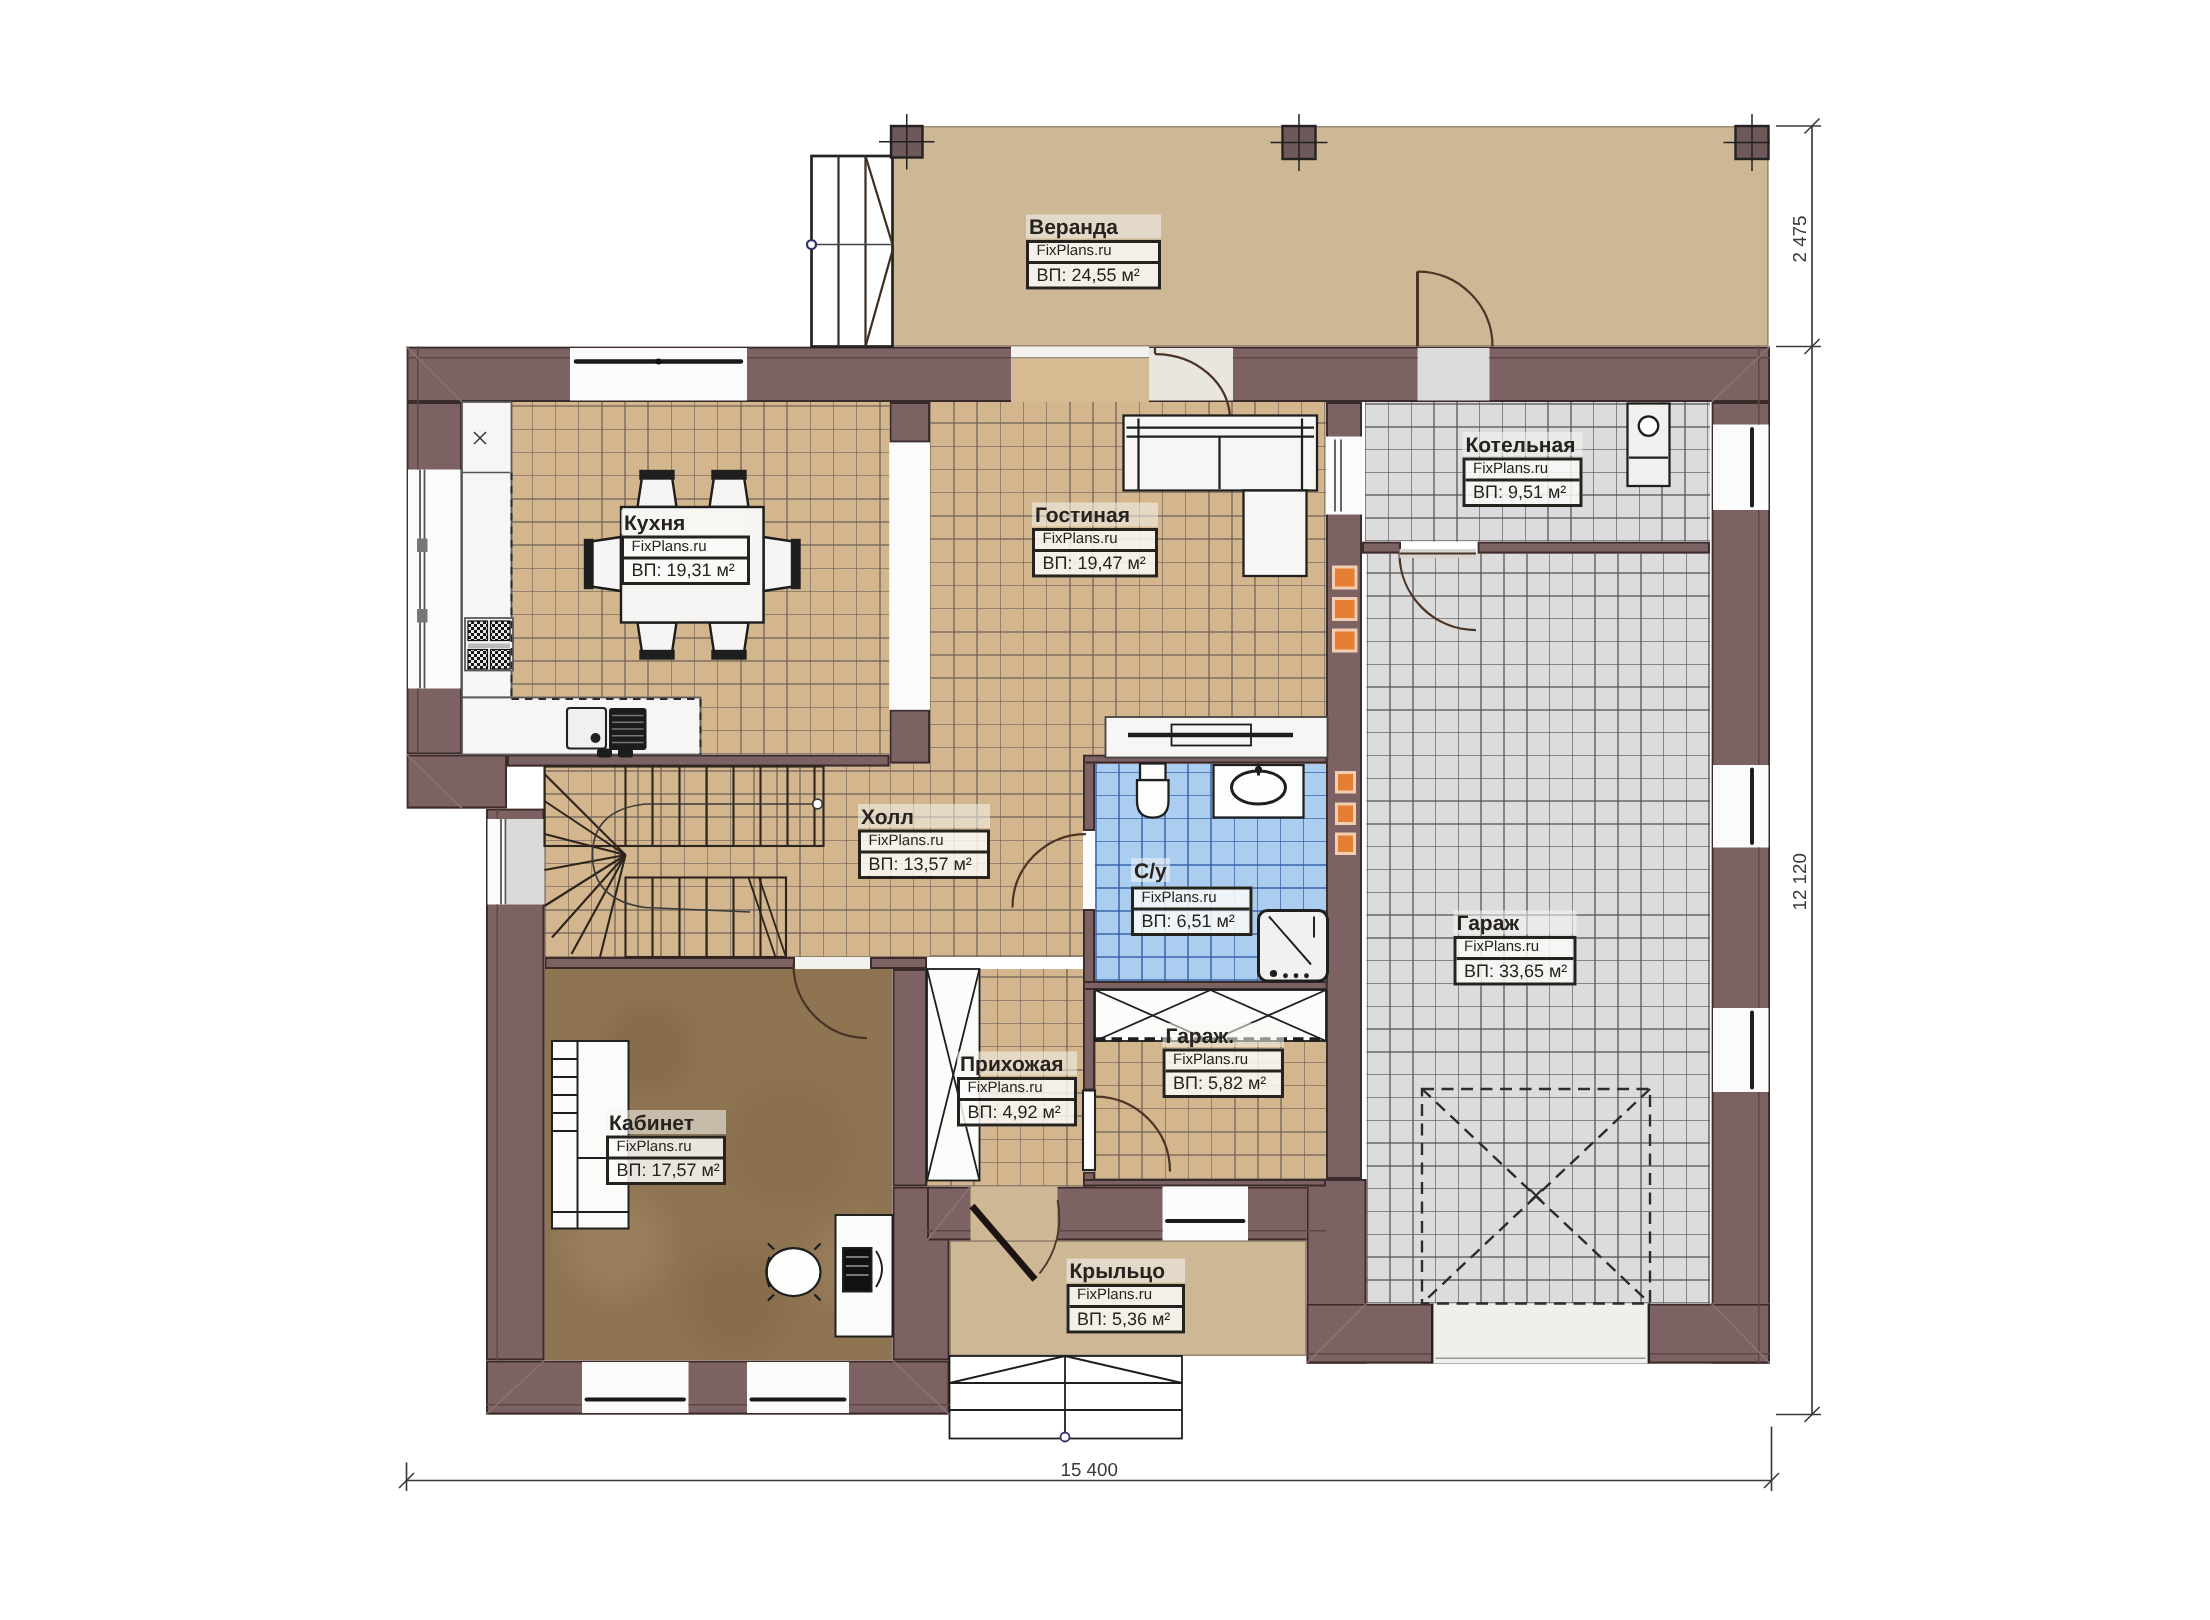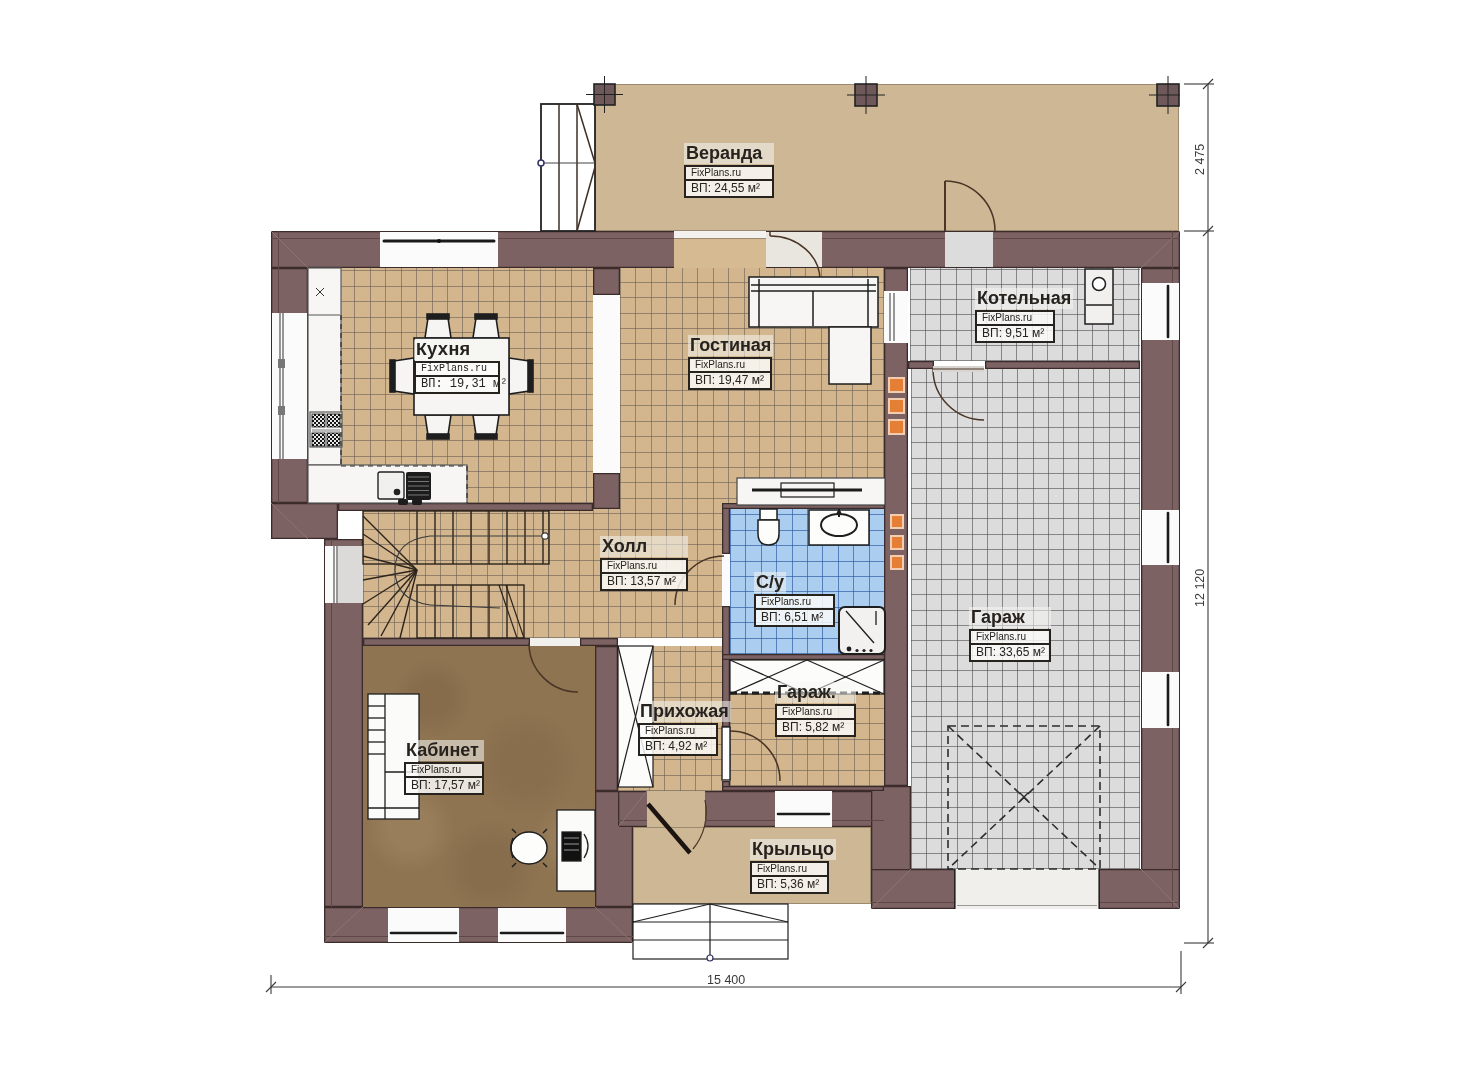--- a/index.html
+++ b/index.html
@@ -22,21 +22,21 @@
 .wood{background-color:#8f7452;
   background-image:
    radial-gradient(circle at 30% 20%, rgba(60,40,20,0.10) 0 18px, rgba(0,0,0,0) 40px),
    radial-gradient(circle at 70% 45%, rgba(60,40,20,0.08) 0 25px, rgba(0,0,0,0) 55px),
    radial-gradient(circle at 20% 70%, rgba(255,230,190,0.09) 0 20px, rgba(0,0,0,0) 45px),
    radial-gradient(circle at 55% 85%, rgba(60,40,20,0.09) 0 22px, rgba(0,0,0,0) 50px),
    radial-gradient(circle at 90% 75%, rgba(255,230,190,0.08) 0 18px, rgba(0,0,0,0) 40px);}
 .wall{background-color:#7c6263;box-shadow:inset 0 0 0 1.3px #3c2b2b;}
 .win{background:#fbfbfb;}
 .lbl{position:absolute;z-index:30;color:#26221e;}
-.lbl .nm{font-weight:bold;font-size:18px;letter-spacing:0px;white-space:nowrap;
+.lbl .nm{font-weight:bold;font-size:14px;letter-spacing:0px;white-space:nowrap;
   background:rgba(245,245,243,0.55);padding:0 2px;}
 .lbl .bx{margin-top:1px;border:2px solid #26221e;background:rgba(250,250,248,0.85);}
 .lbl .r1{font-size:10px;padding:0px 5px 1px 5px;border-bottom:2px solid #26221e;white-space:nowrap;}
 .lbl .r2{font-size:12px;padding:0px 5px 1px 5px;white-space:nowrap;}
 svg{position:absolute;left:0;top:0;z-index:20;}
 </style>
 </head>
 <body>
 <div id="plan">
 
@@ -516,21 +516,21 @@
 </svg>
 
 <div class="lbl" style="left:684px;top:143px;">
  <div class="nm">Веранда</div>
  <div class="bx" style="width:86px;">
         <div class="r1">FixPlans.ru</div>
         <div class="r2">ВП: 24,55 м²</div>
       </div>
 </div>
 
-<div class="lbl" style="left:414px;top:340px;font-family:Liberation Mono, monospace;">
+<div class="lbl" style="left:414px;top:340px;">
  <div class="nm">Кухня</div>
  <div class="bx" style="width:82px;">
         <div class="r1">FixPlans.ru</div>
         <div class="r2">ВП: 19,31 м²</div>
       </div>
 </div>
 
 <div class="lbl" style="left:688px;top:335px;">
  <div class="nm">Гостиная</div>
  <div class="bx" style="width:80px;">
@@ -540,21 +540,21 @@
 </div>
 
 <div class="lbl" style="left:975px;top:288px;">
  <div class="nm">Котельная</div>
  <div class="bx" style="width:76px;">
         <div class="r1">FixPlans.ru</div>
         <div class="r2">ВП: 9,51 м²</div>
       </div>
 </div>
 
-<div class="lbl" style="left:600px;top:536px;">
+<div class="lbl" style="left:572px;top:536px;">
  <div class="nm">Холл</div>
  <div class="bx" style="width:84px;">
         <div class="r1">FixPlans.ru</div>
         <div class="r2">ВП: 13,57 м²</div>
       </div>
 </div>
 
 <div class="lbl" style="left:754px;top:572px;">
  <div class="nm" style="display:inline-block;">С/у</div>
  <div class="bx" style="width:77px;">
@@ -588,21 +588,21 @@
 </div>
 
 <div class="lbl" style="left:775px;top:682px;">
  <div class="nm">Гараж.</div>
  <div class="bx" style="width:77px;">
         <div class="r1">FixPlans.ru</div>
         <div class="r2">ВП: 5,82 м²</div>
       </div>
 </div>
 
-<div class="lbl" style="left:750px;top:839px;">
+<div class="lbl" style="left:711px;top:839px;">
  <div class="nm">Крыльцо</div>
  <div class="bx" style="width:75px;">
         <div class="r1">FixPlans.ru</div>
         <div class="r2">ВП: 5,36 м²</div>
       </div>
 </div>
 
 </div>
 
 </body></html>

